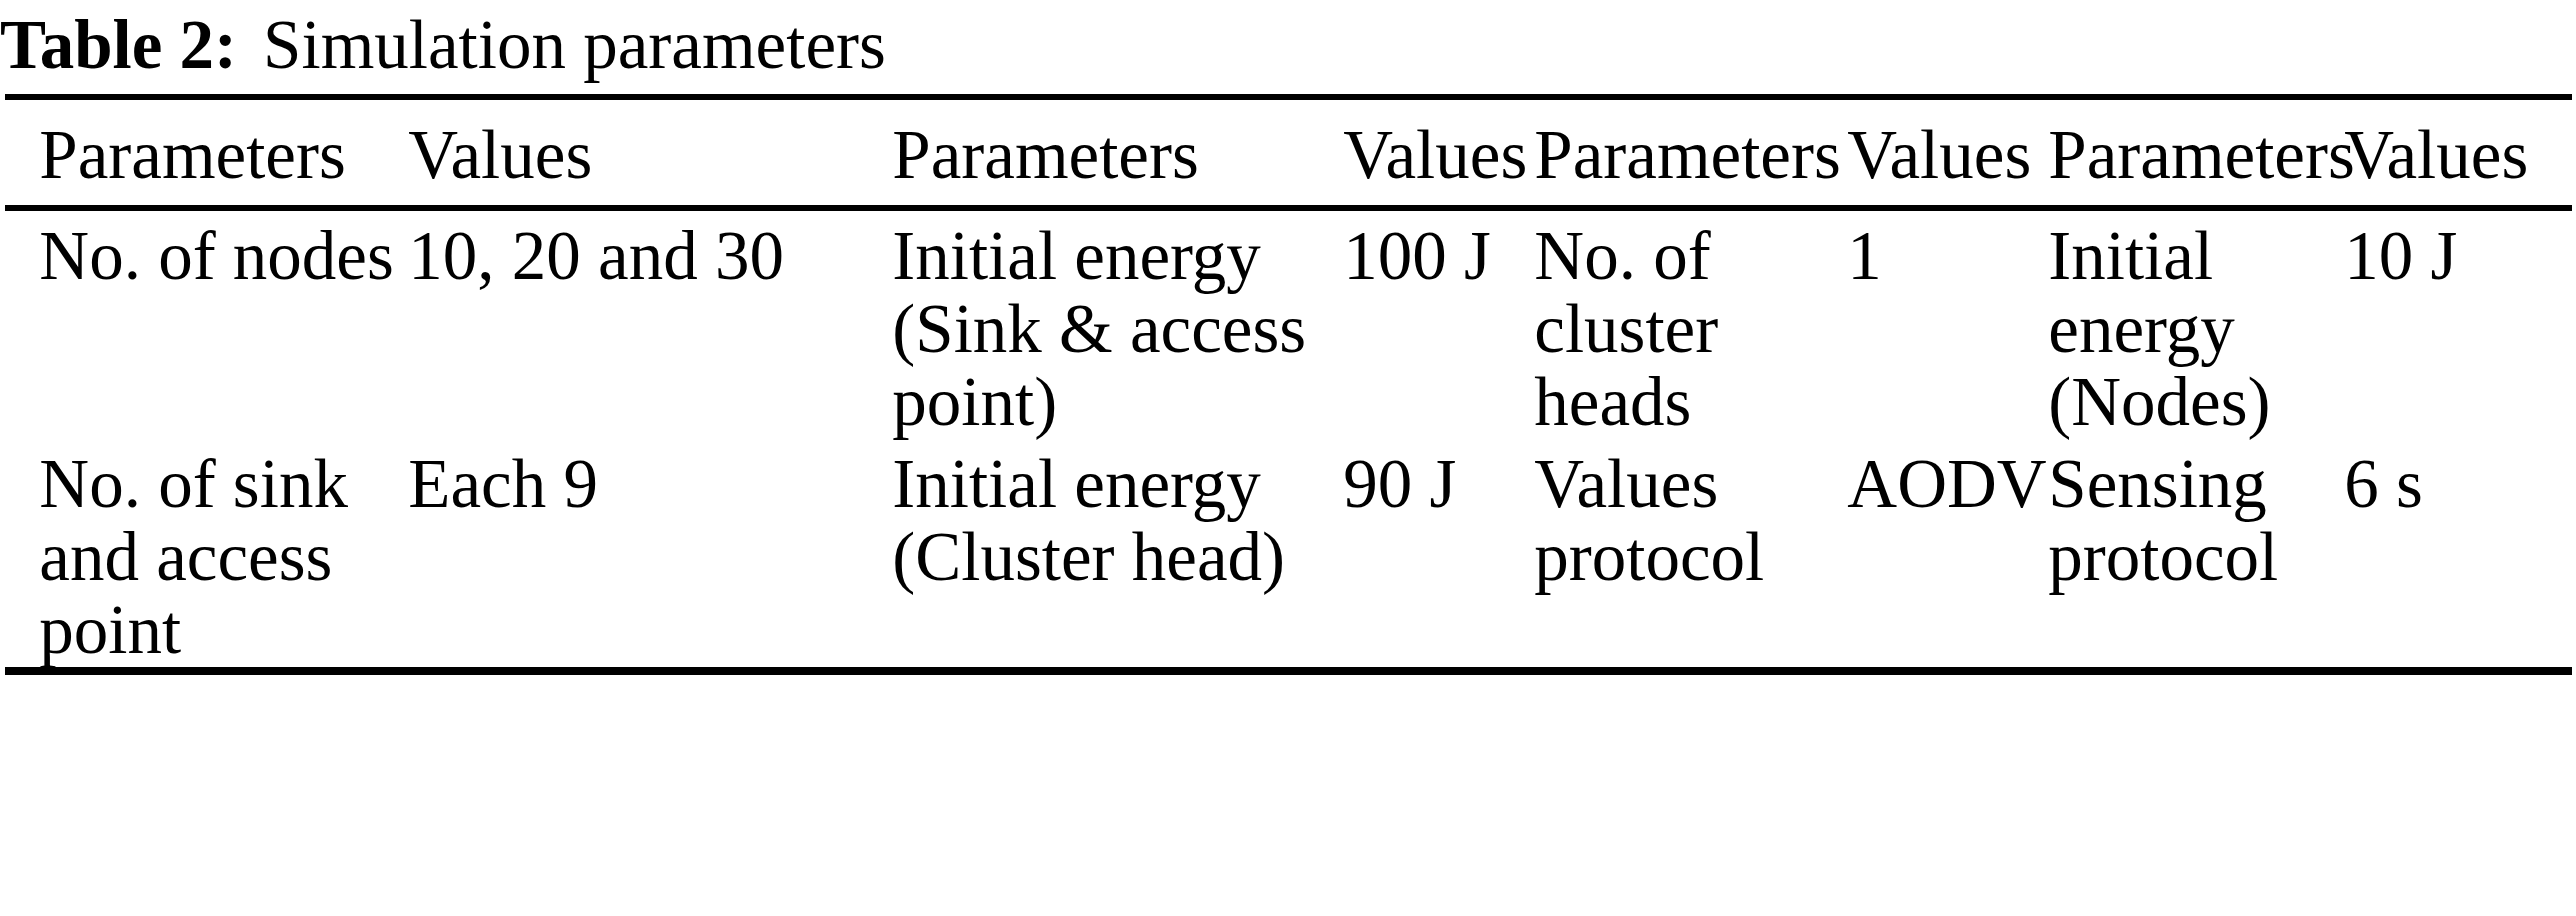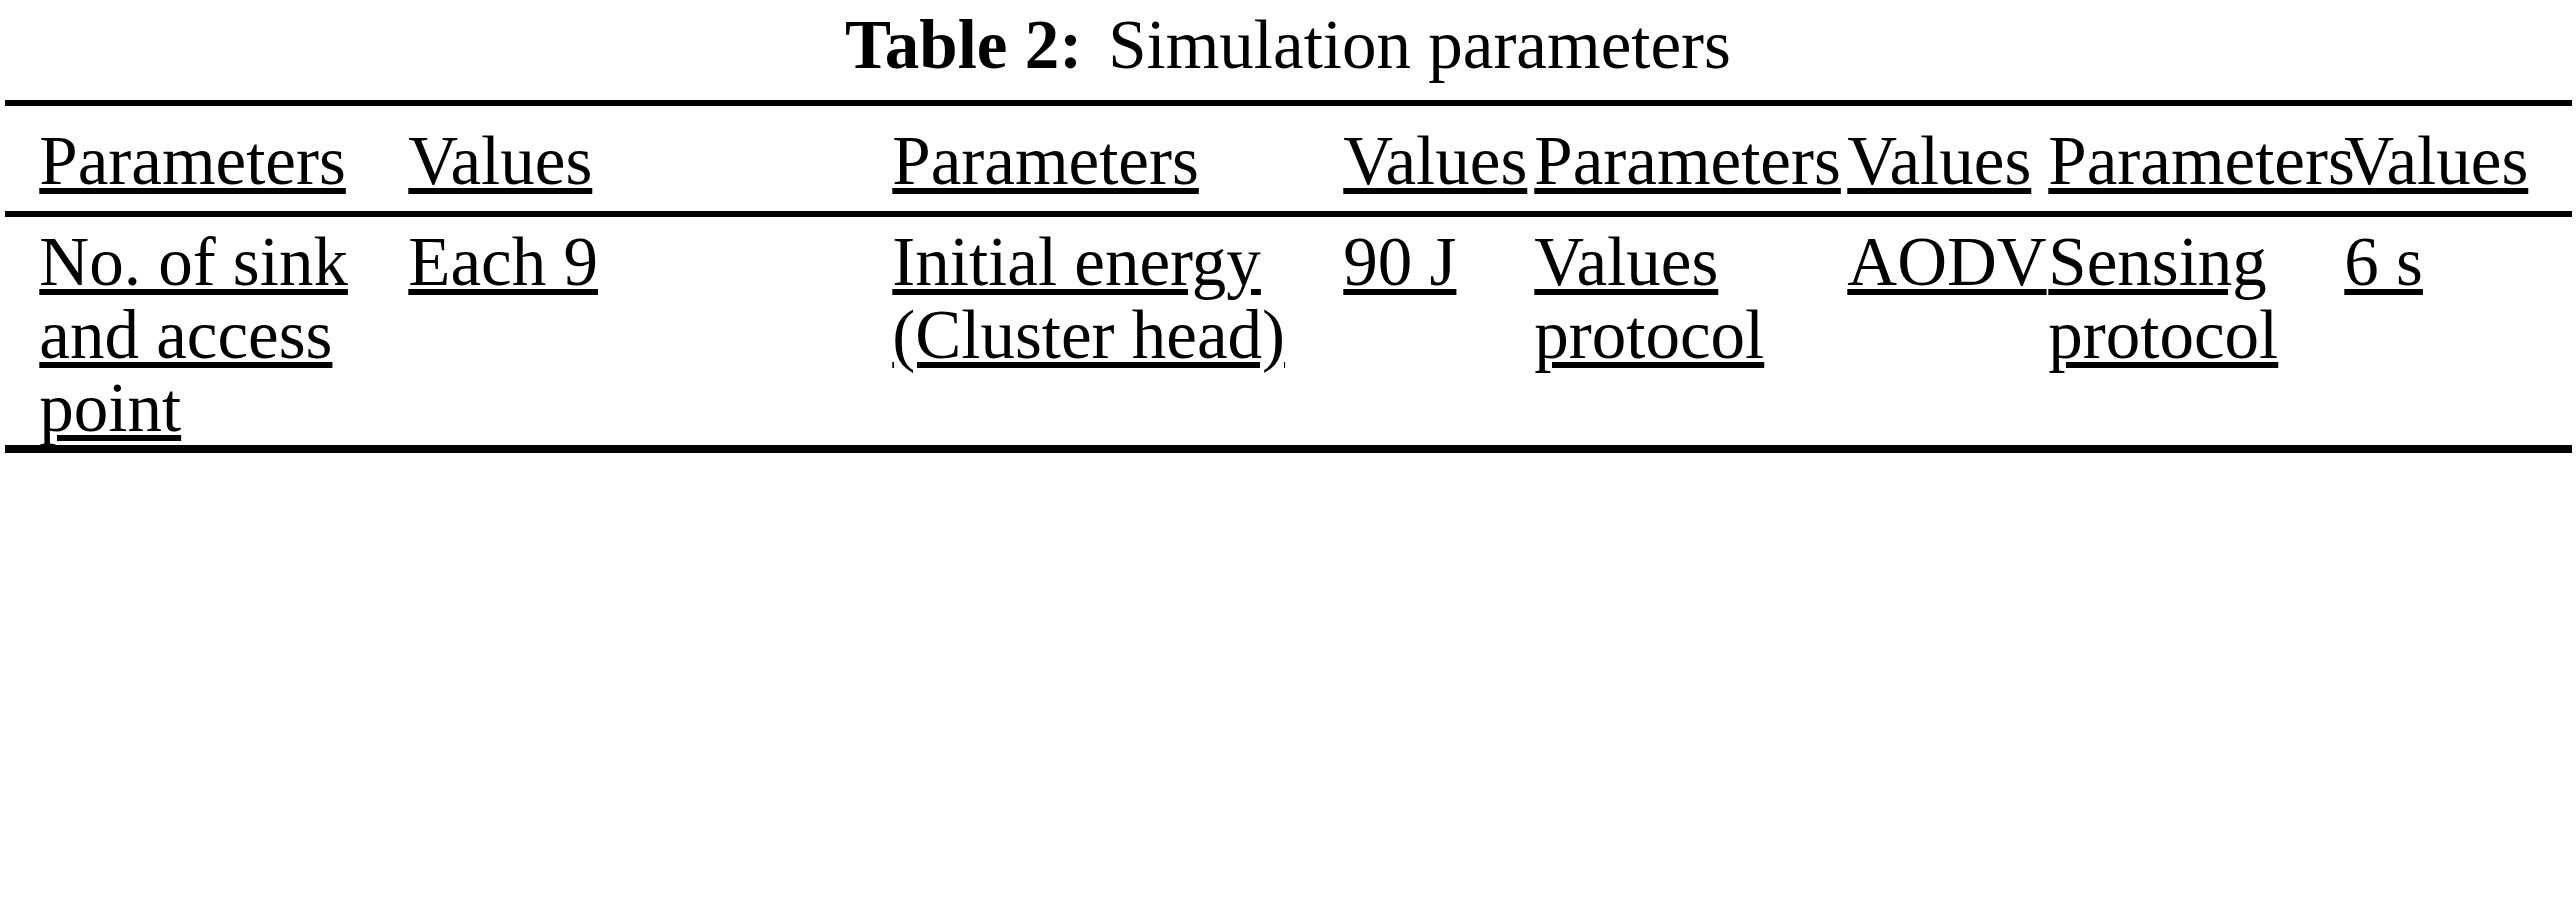--- a/index.html
+++ b/index.html
@@ -12,36 +12,34 @@
   }
   body {
     font-family: "Liberation Serif", "DejaVu Serif", serif;
     font-size: 69px;
     line-height: 73px;
     color: #000000;
     -webkit-font-smoothing: antialiased;
   }
   .caption {
     margin-top: 9.2px;
-    text-align: center;
     white-space: pre;
   }
   .caption .cap-label {
     font-weight: bold;
     margin-right: 26px;
   }
   table.sim-table {
     border-collapse: collapse;
     table-layout: fixed;
     width: 2565px;
     margin-left: 5.3px;
-    margin-top: 18px;
+    margin-top: 12px;
     border-top: 6.6px solid #000000;
     border-bottom: 8px solid #000000;
-    text-decoration: underline;
   }
   table.sim-table thead tr {
     border-bottom: 6px solid #000000;
   }
   th, td {
     font-weight: normal;
     text-align: left;
     vertical-align: top;
     padding: 0;
     white-space: pre;
@@ -81,20 +79,36 @@
       <th>Parameters</th>
       <th>Values</th>
       <th>Parameters</th>
       <th>Values</th>
       <th>Parameters</th>
       <th>Values</th>
     </tr>
   </thead>
   <tbody>
     <tr>
+      <td class="col1-pad">No. of nodes</td>
+      <td>10, 20 and 30</td>
+      <td>Initial energy
+(Sink &amp; access
+point)</td>
+      <td>100 J</td>
+      <td>No. of
+cluster
+heads</td>
+      <td>1</td>
+      <td>Initial
+energy
+(Nodes)</td>
+      <td>10 J</td>
+    </tr>
+    <tr>
       <td class="col1-pad">No. of sink
 and access
 point</td>
       <td>Each 9</td>
       <td>Initial energy
 (Cluster head)</td>
       <td>90 J</td>
       <td>Values
 protocol</td>
       <td>AODV</td>

